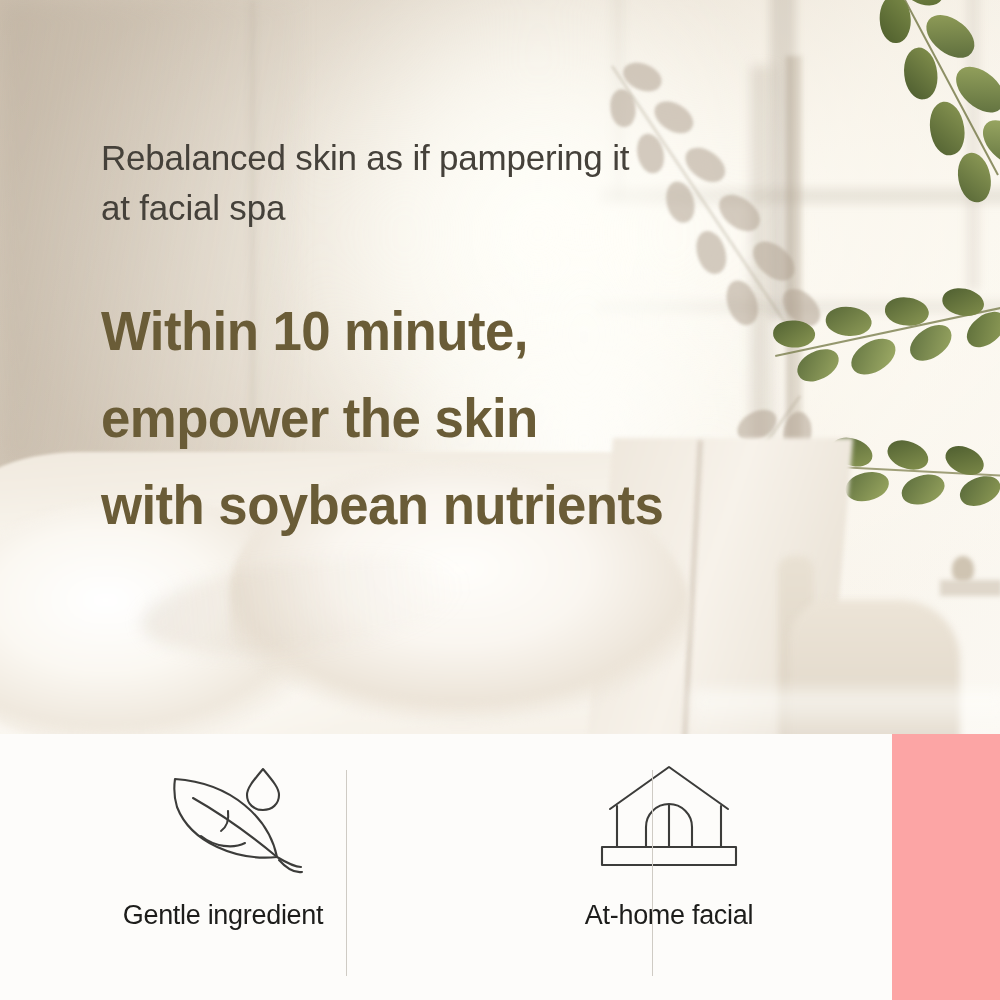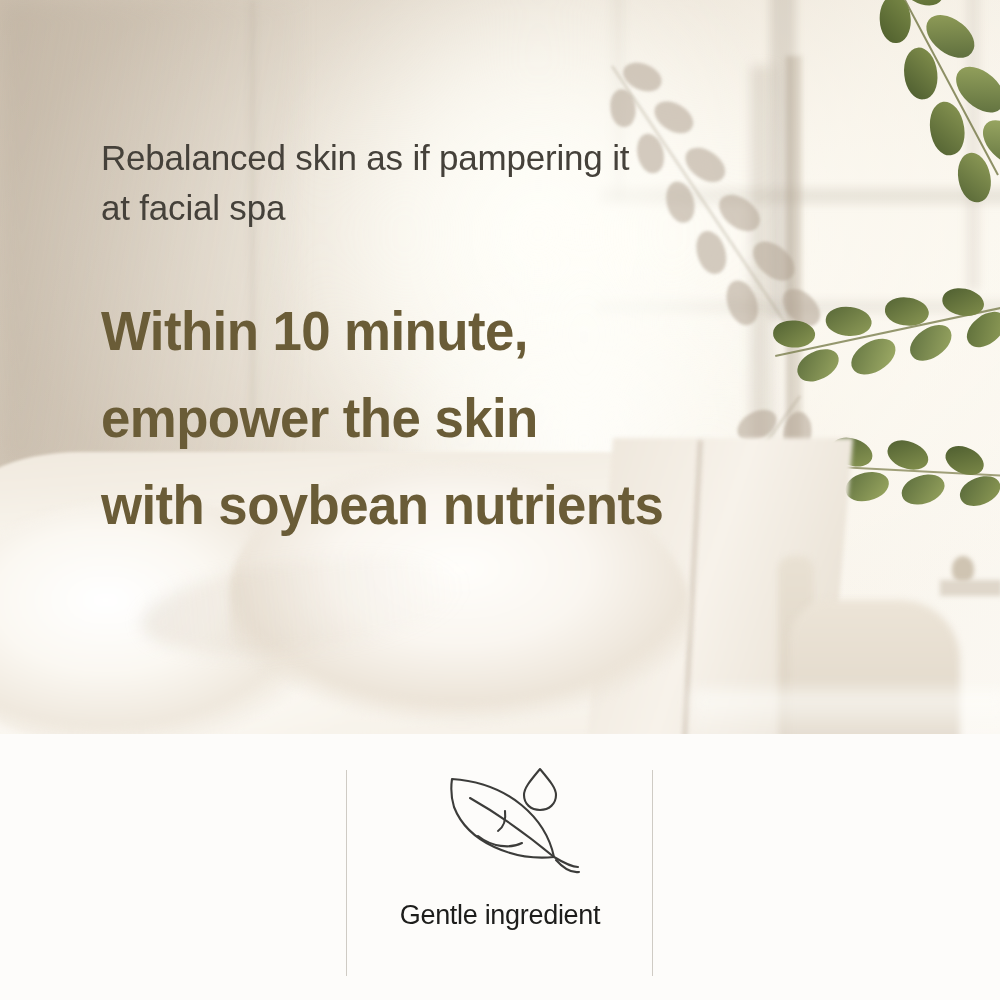--- a/index.html
+++ b/index.html
@@ -233,21 +233,21 @@
     letter-spacing:-0.6px;
     transform:scaleX(0.96);
     transform-origin:left top;
   }
   .headline .hl { display:block; white-space:nowrap; }
 
   
   #features {
     position:absolute;
     left:0; top:734px;
-    width:1000px; height:266px;
+    width:892px; height:266px;
     background:#fdfcfa;
     display:flex;
   }
   .feature {
     position:relative;
     flex:1 1 0;
     display:flex;
     flex-direction:column;
     align-items:center;
     justify-content:flex-start;
@@ -406,18 +406,36 @@
           <path class="ln" d="M136 100 C 146 106, 154 110, 160 110"></path>
           <path class="ln" d="M138 103 C 146 112, 154 116, 161 115"></path>
 
           <path class="ln" d="M122 12 C 132 24, 138 31, 138 38 C 138 47, 131 53, 122 53 C 113 53, 106 47, 106 38 C 106 31, 112 24, 122 12 Z"></path>
         </svg>
       </div>
       <div class="feat-label">Gentle ingredient</div>
     </div>
 
 
+    <div class="feature">
+      <div class="feat-icon">
+        <svg width="150" height="112" viewBox="0 0 150 112" aria-hidden="true">
+
+          <path class="ln" d="M16 48 L75 6 L134 48"></path>
+
+          <path class="ln" d="M23 45 L23 86"></path>
+          <path class="ln" d="M127 45 L127 86"></path>
+
+          <path class="ln" d="M52 86 L52 66 A23 23 0 0 1 98 66 L98 86"></path>
+
+          <path class="ln" d="M75 44 L75 86"></path>
+
+          <rect class="ln" x="8" y="86" width="134" height="18"></rect>
+        </svg>
+      </div>
+      <div class="feat-label">At-home facial</div>
+    </div>
 
     <div class="vdiv vdiv-1"></div>
     <div class="vdiv vdiv-2"></div>
   </div>
 
 </div>
 
 </body></html>

